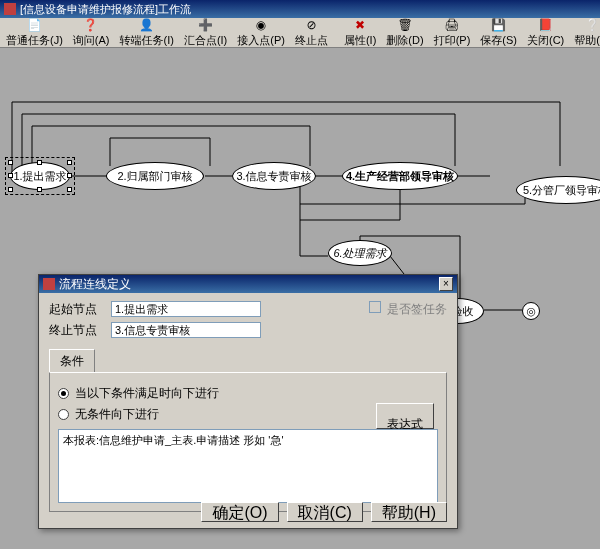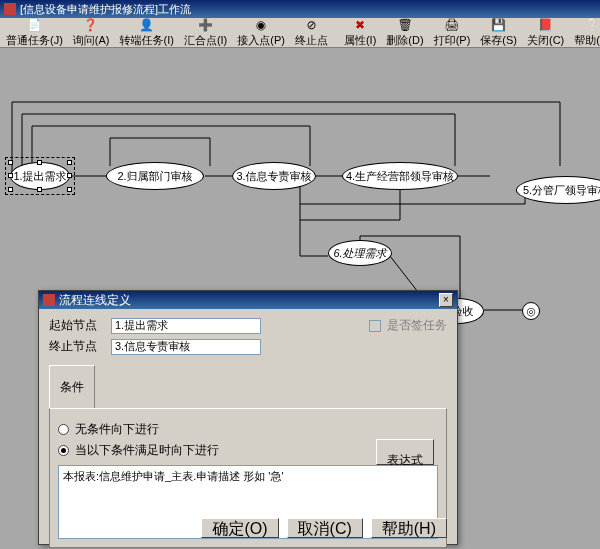--- a/index.html
+++ b/index.html
@@ -67,21 +67,21 @@
   .node.sel::after {
     content: "";
     position: absolute;
     left: -6px; top: -6px; right: -6px; bottom: -6px;
     border: 1px dashed #000;
   }
   .handle { position: absolute; width: 5px; height: 5px; background: #fff; border: 1px solid #000; }
   .dialog {
     position: absolute;
     left: 38px;
-    top: 290px;
+    top: 274px;
     width: 420px;
     height: 255px;
     background: #d4d0c8;
     border: 1px solid #404040;
     box-shadow: 2px 2px 6px rgba(0,0,0,0.4);
   }
   .dlg-title {
     height: 18px;
     background: linear-gradient(#0a246a, #3a6ea5);
     color: #fff;
@@ -90,26 +90,26 @@
     padding: 0 4px;
     font-size: 12px;
   }
   .dlg-title .ticon { width: 12px; height: 12px; background: #c04040; margin-right: 4px; }
   .dlg-close {
     margin-left: auto; width: 14px; height: 14px; background: #d4d0c8;
     border: 1px solid #fff; border-right-color:#404040; border-bottom-color:#404040;
     color:#000; font-size:10px; line-height:12px; text-align:center; cursor:pointer;
   }
   .dlg-body { padding: 8px 10px; font-size: 12px; }
-  .frow { display: flex; align-items: center; margin-bottom: 4px; gap: 6px; }
+  .frow { display: flex; align-items: flex-start; margin-bottom: 4px; gap: 6px; }
   .lbl { width: 56px; color: #000; }
   .ifield { height: 16px; border: 1px solid #7f9db9; background:#fff; padding: 0 3px; font-size: 11px; flex: 0 0 110px; }
   .chk { width: 12px; height: 12px; border: 1px solid #7f9db9; background:#d4d0c8; }
   .disabled { color:#808080; }
-  .tab { display:inline-block; padding: 13px 10px; background:#d4d0c8; border:1px solid #fff; border-bottom: none; border-right-color:#808080; border-top-color:#fff; font-size:12px; margin-top:6px; }
+  .tab { display:inline-block; padding: 3px 10px; background:#d4d0c8; border:1px solid #fff; border-bottom: none; border-right-color:#808080; border-top-color:#fff; font-size:12px; margin-top:6px; }
   .tabpanel { border:1px solid #808080; border-top-color:#fff; height: 140px; margin-top:-1px; padding: 8px; background:#d4d0c8; position:relative; }
   .radio { display:flex; align-items:center; gap:6px; margin: 4px 0; font-size:12px; }
   .rdot { width:11px; height:11px; border:1px solid #404040; border-radius:50%; background:#fff; position:relative; }
   .rdot.on::after { content:""; position:absolute; left:2px; top:2px; width:5px; height:5px; background:#000; border-radius:50%; }
   .exprbtn { position:absolute; right:12px; top:30px; height:20px; padding:12px 10px; background:#d4d0c8; border:1px solid #fff; border-right-color:#404040; border-bottom-color:#404040; font-size:12px; cursor:pointer; }
   .exprbox { position:absolute; left:8px; right:8px; top:56px; bottom:8px; background:#fff; border:1px solid #7f9db9; padding:3px 4px; font-size:11px; overflow:auto; }
   .dlg-buttons { position:absolute; right:10px; bottom:6px; display:flex; gap:8px; }
   .btn { height:20px; padding:0 10px; background:#d4d0c8; border:1px solid #fff; border-right-color:#404040; border-bottom-color:#404040; font-size:16px; cursor:pointer; }
 </style>
 </head>
@@ -206,21 +206,21 @@
     <span class="handle" style="left:50%; bottom:-3px; margin-left:-3px"></span>
     <span class="handle" style="left:-3px; top:50%; margin-top:-3px"></span>
     <span class="handle" style="right:-3px; top:50%; margin-top:-3px"></span>
   </div>
   <div class="node" style="left:106px; top:114px; width:98px; height:28px;">
       <span>2.归属部门审核</span>
     </div>
   <div class="node" style="left:232px; top:114px; width:84px; height:28px;">
       <span>3.信息专责审核</span>
     </div>
-  <div class="node" style="left:342px; top:114px; width:116px; height:28px;">
+  <div class="node" style="left:342px; top:114px; width:116px; height:28px;font-weight:bold;">
       <span>4.生产经营部领导审核</span>
     </div>
   <div class="node" style="left:490px; top:128px; width:100px; height:28px;margin-left:26px;">
       <span>5.分管厂领导审核</span>
     </div>
   <div class="node" style="left:328px; top:192px; width:64px; height:26px;font-style:italic;">
       <span>6.处理需求</span>
     </div>
   <div class="node" style="left:432px; top:250px; width:52px; height:26px;">
       <span>7.验收</span>
@@ -244,26 +244,26 @@
       <span class="chk disabled"></span>
       <span class="disabled">是否签任务</span>
     </div>
     <div class="frow">
       <span class="lbl">终止节点</span>
       <input class="ifield" value="3.信息专责审核" style="">
     </div>
     <span class="tab">条件</span>
     <div class="tabpanel">
       <label class="radio">
+        <span class="rdot on"></span>
+          <span>当以下条件满足时向下进行</span>
+      </label>
+      <label class="radio">
         <span class="rdot"></span>
           <span>无条件向下进行</span>
-      </label>
-      <label class="radio">
-        <span class="rdot on"></span>
-          <span>当以下条件满足时向下进行</span>
       </label>
       <button class="exprbtn">表达式</button>
       <div class="exprbox">本报表:信息维护申请_主表.申请描述  形如  '急'</div>
     </div>
   </div>
   <div class="dlg-buttons">
     <button class="btn">确定(O)</button>
     <button class="btn">取消(C)</button>
     <button class="btn">帮助(H)</button>
   </div>

